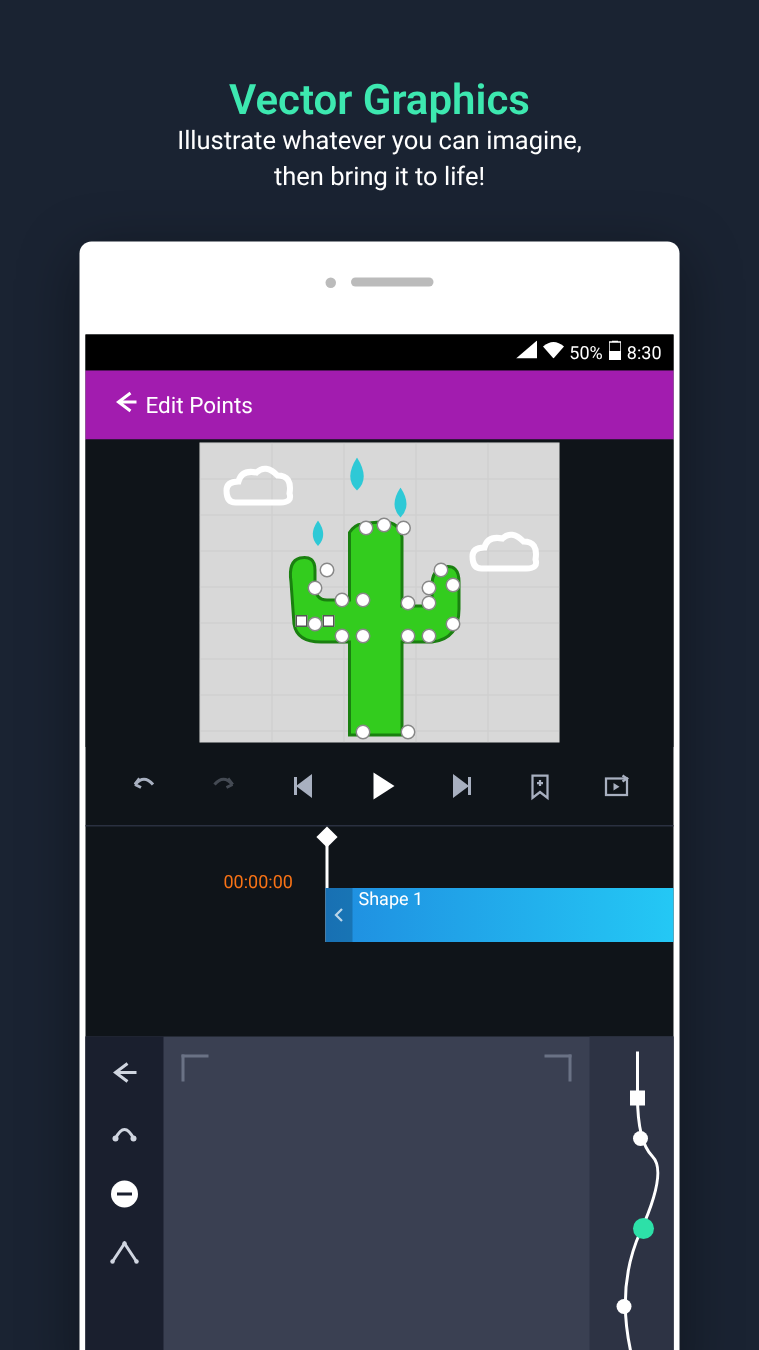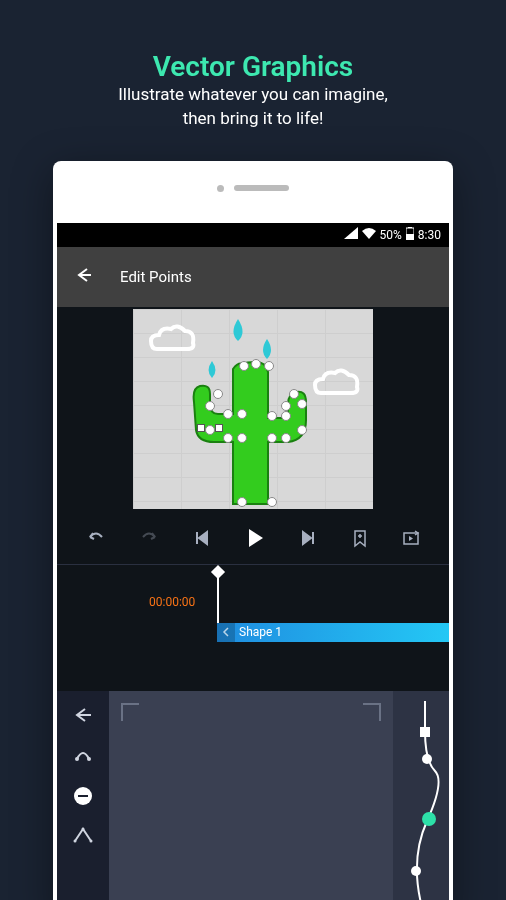--- a/index.html
+++ b/index.html
@@ -70,26 +70,26 @@
   background: #000;
   display: flex;
   justify-content: flex-end;
   align-items: center;
   padding: 0 8px;
   color: white;
   font-size: 12px;
   gap: 4px;
 }
 .app-header {
-  height: 60px;
-  background: #404040;
+  height: 46px;
+  background: #a21caf;
   display: flex;
   align-items: center;
   padding: 0 16px;
-  gap: 27px;
+  gap: 4px;
   color: white;
 }
 .app-header svg { color: white; }
 .header-title {
   font-size: 15px;
 }
 .canvas-area {
   height: 205px;
   background: #0f1419;
   display: flex;
@@ -185,24 +185,23 @@
   width: 10px;
   height: 10px;
   background: white;
   transform: rotate(45deg);
 }
 .track {
   position: absolute;
   bottom: 0;
   left: 160px;
   right: 0;
-  height: 19px;
+  height: 36px;
   background: linear-gradient(90deg, #1f8de0, #24c8f5);
   display: flex;
-  align-items: center;
   padding-left: 22px;
   color: white;
   font-size: 12px;
 }
 .track-handle {
   position: absolute;
   left: 0;
   top: 0;
   bottom: 0;
   width: 18px;

